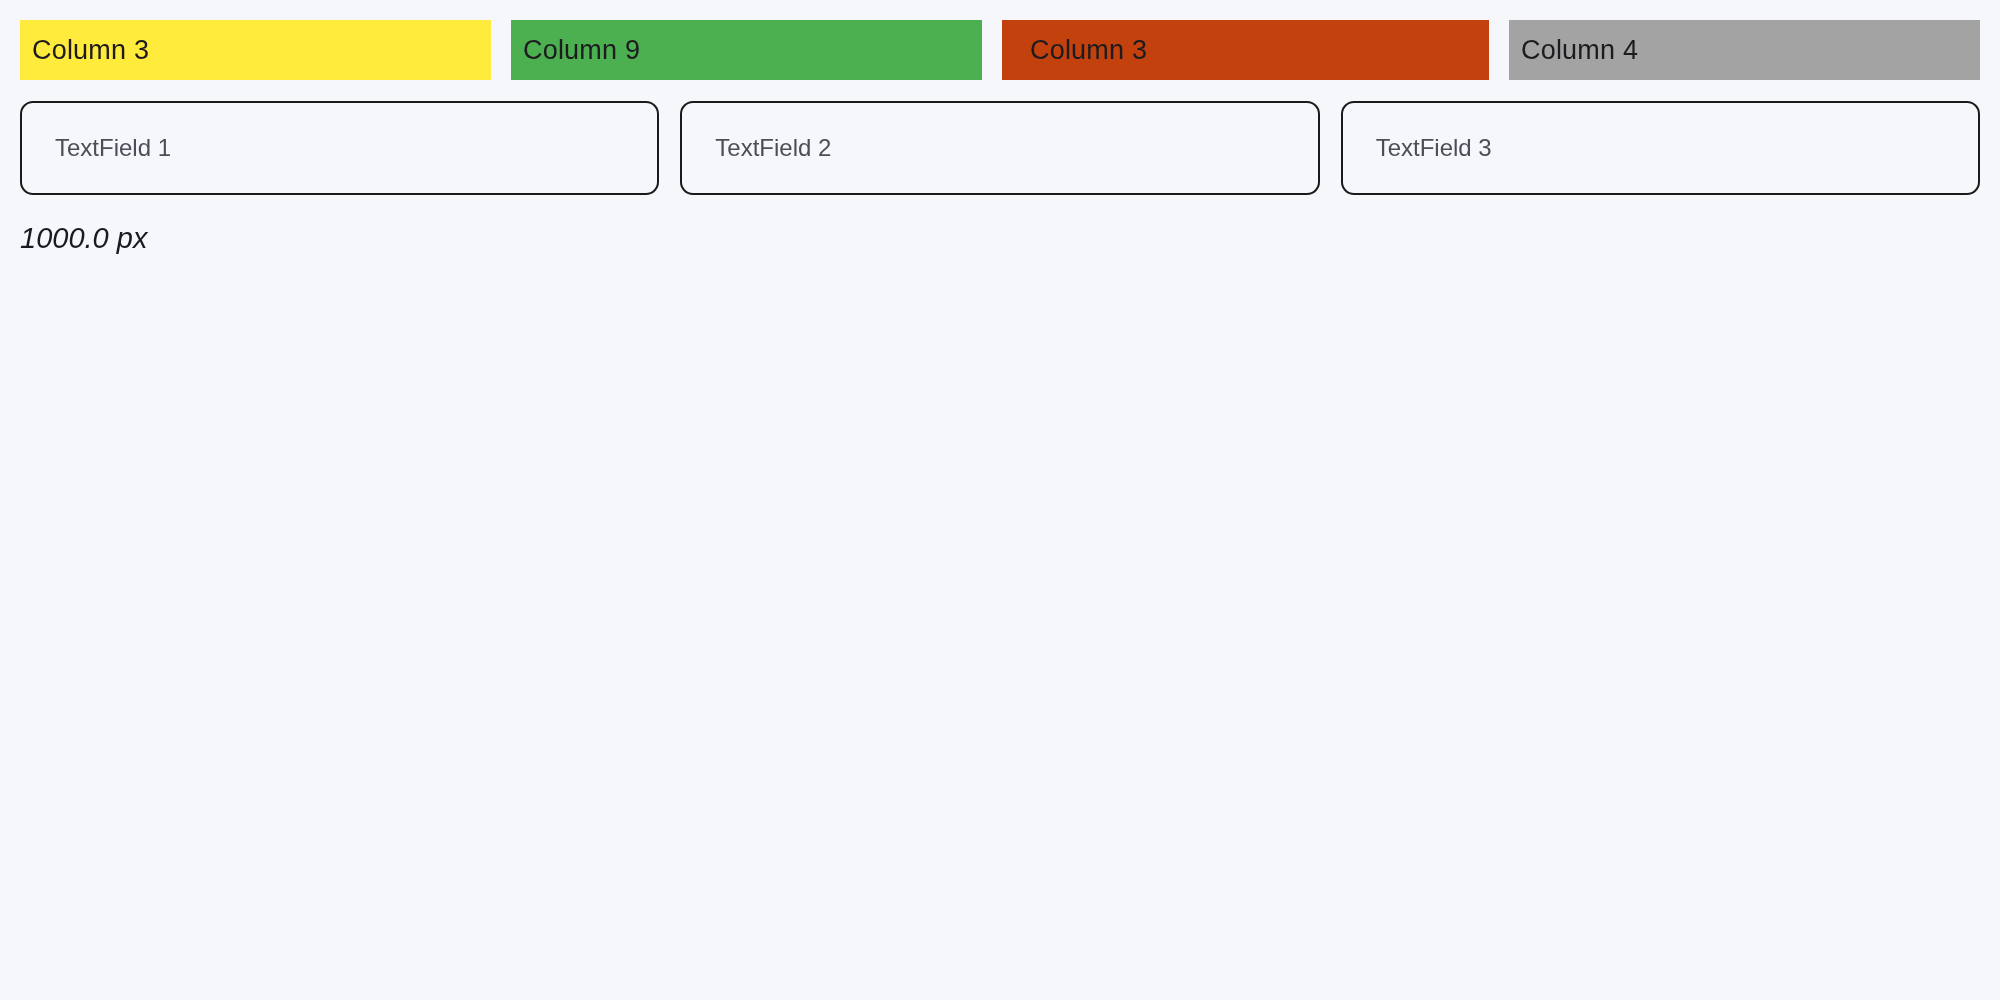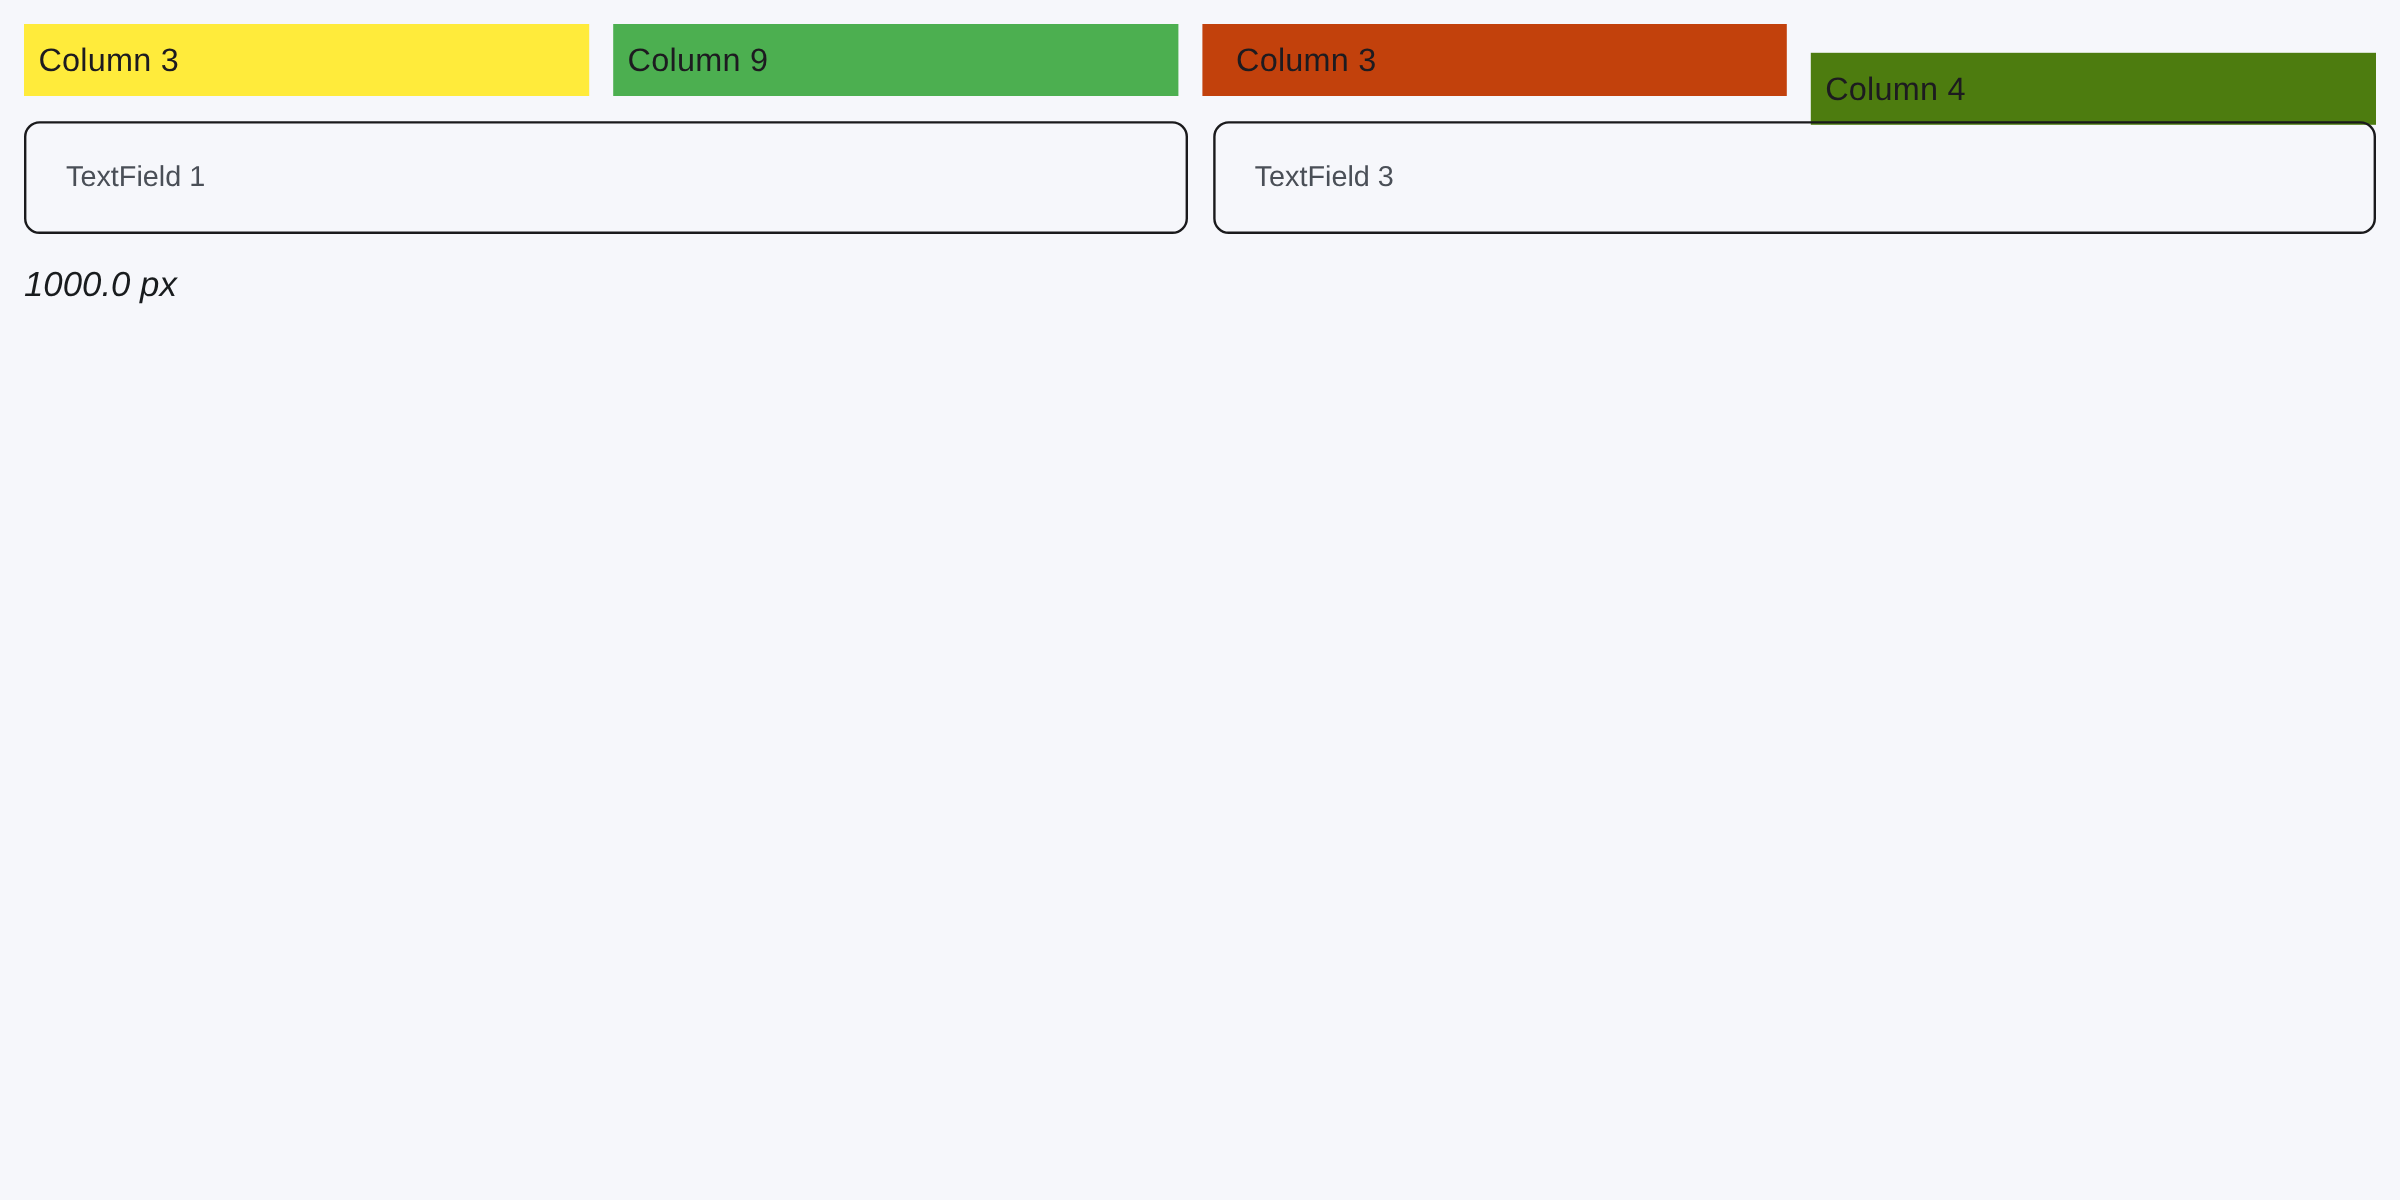--- a/index.html
+++ b/index.html
@@ -77,25 +77,26 @@
   <div class="column-row">
     <div class="column-header" style="background: rgb(255, 235, 59);">
       <span class="col-label">Column 3</span>
     </div>
     <div class="column-header" style="background: rgb(76, 175, 80);">
       <span class="col-label">Column 9</span>
     </div>
     <div class="column-header" style="background: #c2410c; padding-left: 28px;">
       <span class="col-label">Column 3</span>
     </div>
-    <div class="column-header" style="background: #4d7c0f; margin-top: 24px;">
+    <div class="column-header" style="background: #a3a3a3;">
       <span class="col-label">Column 4</span>
     </div>
   </div>
 
   <div class="textfield-row">
     <input class="textfield" type="text" placeholder="TextField 1" style="">
+    <input class="textfield" type="text" placeholder="TextField 2" style="">
     <input class="textfield" type="text" placeholder="TextField 3" style="">
   </div>
 
   <div class="width-label">1000.0 px</div>
 
 </div>
 
 </body></html>

